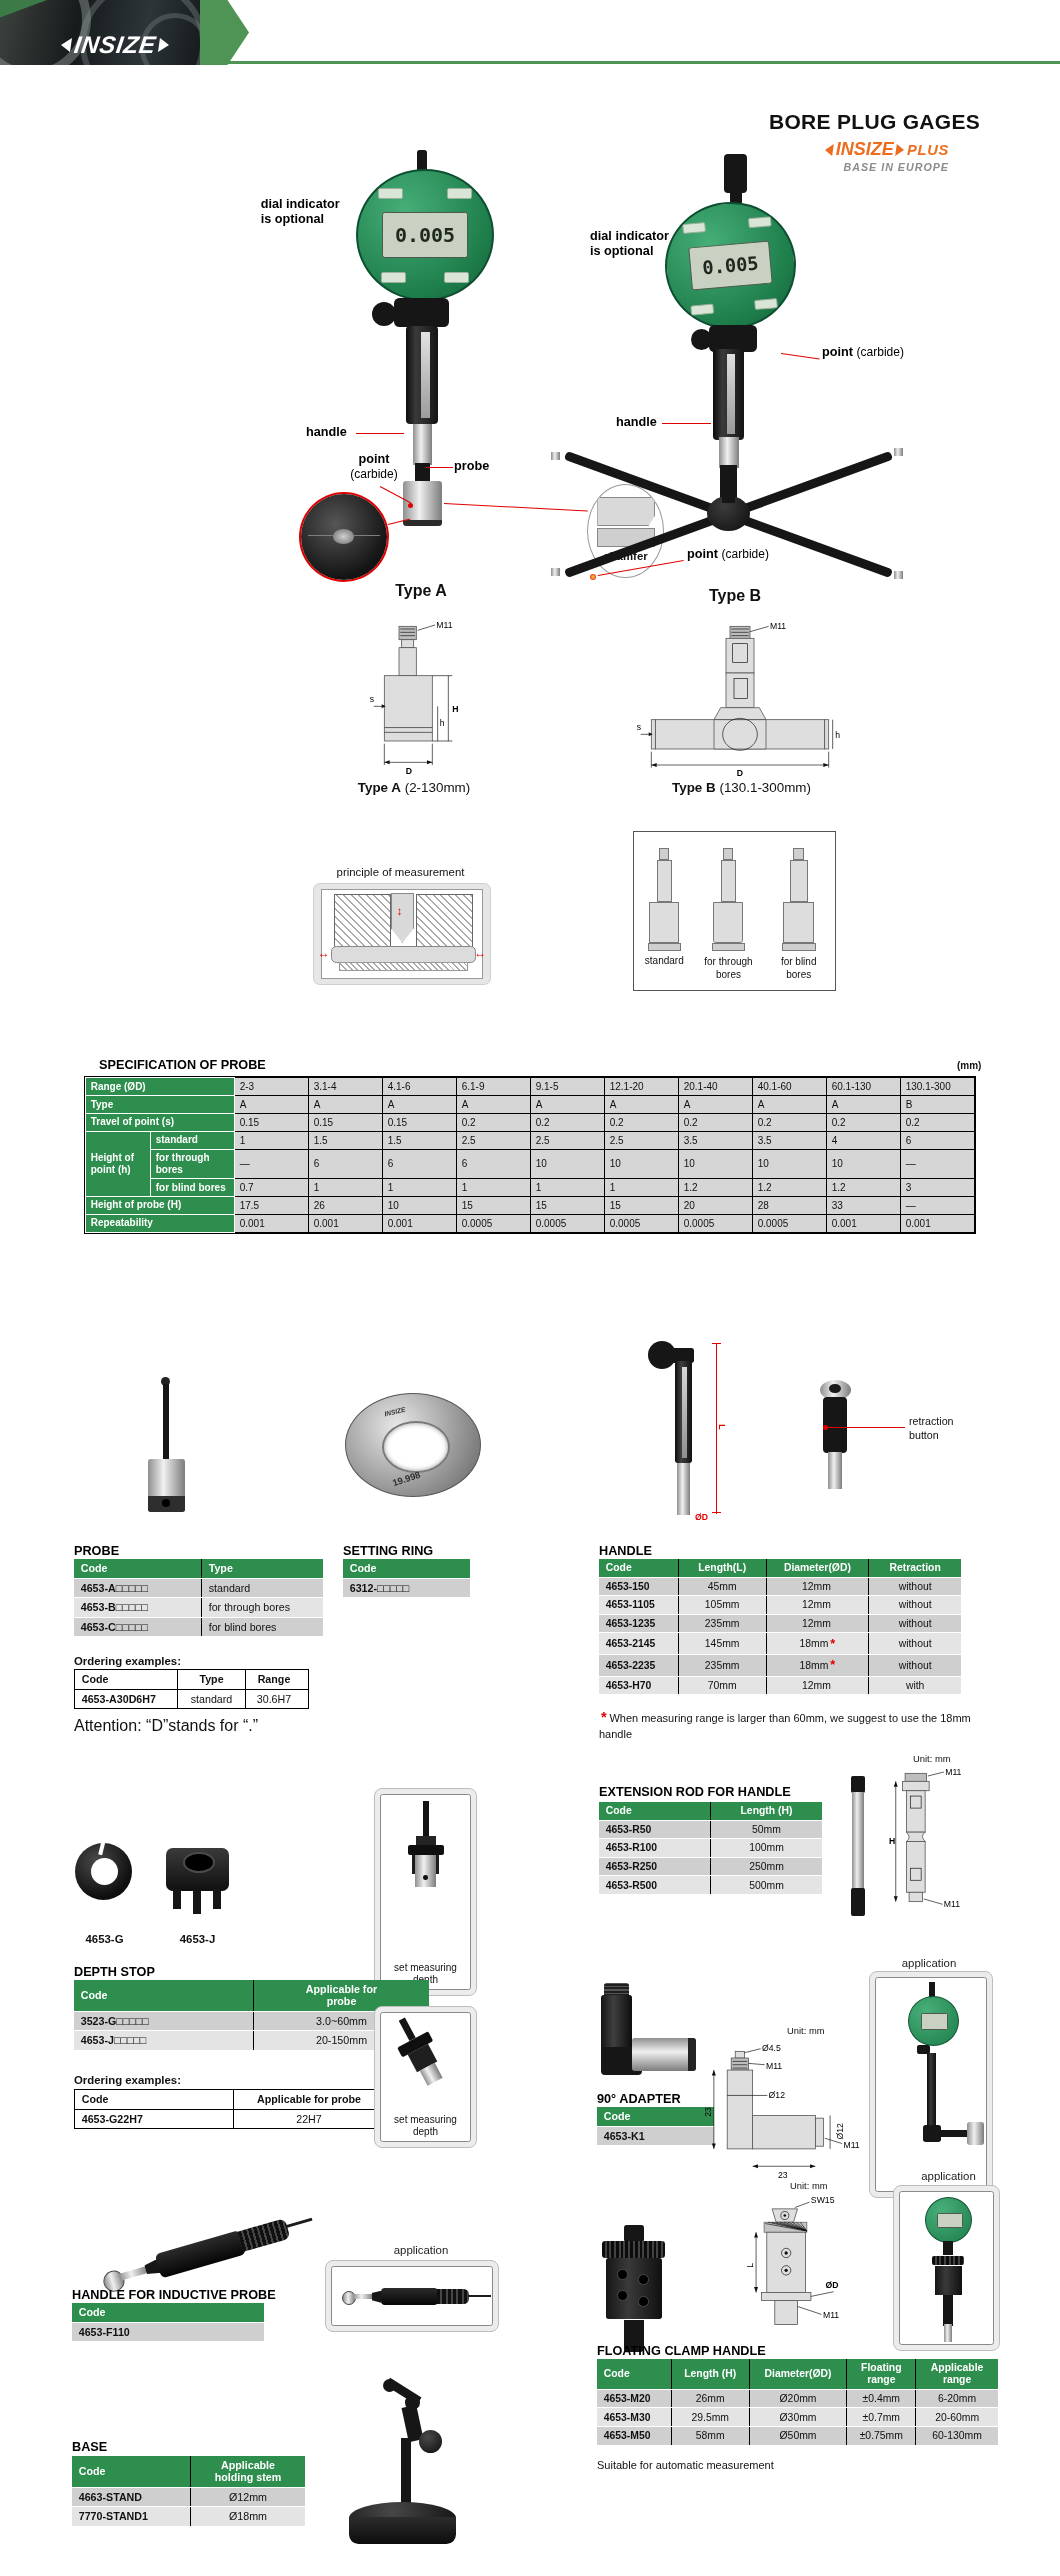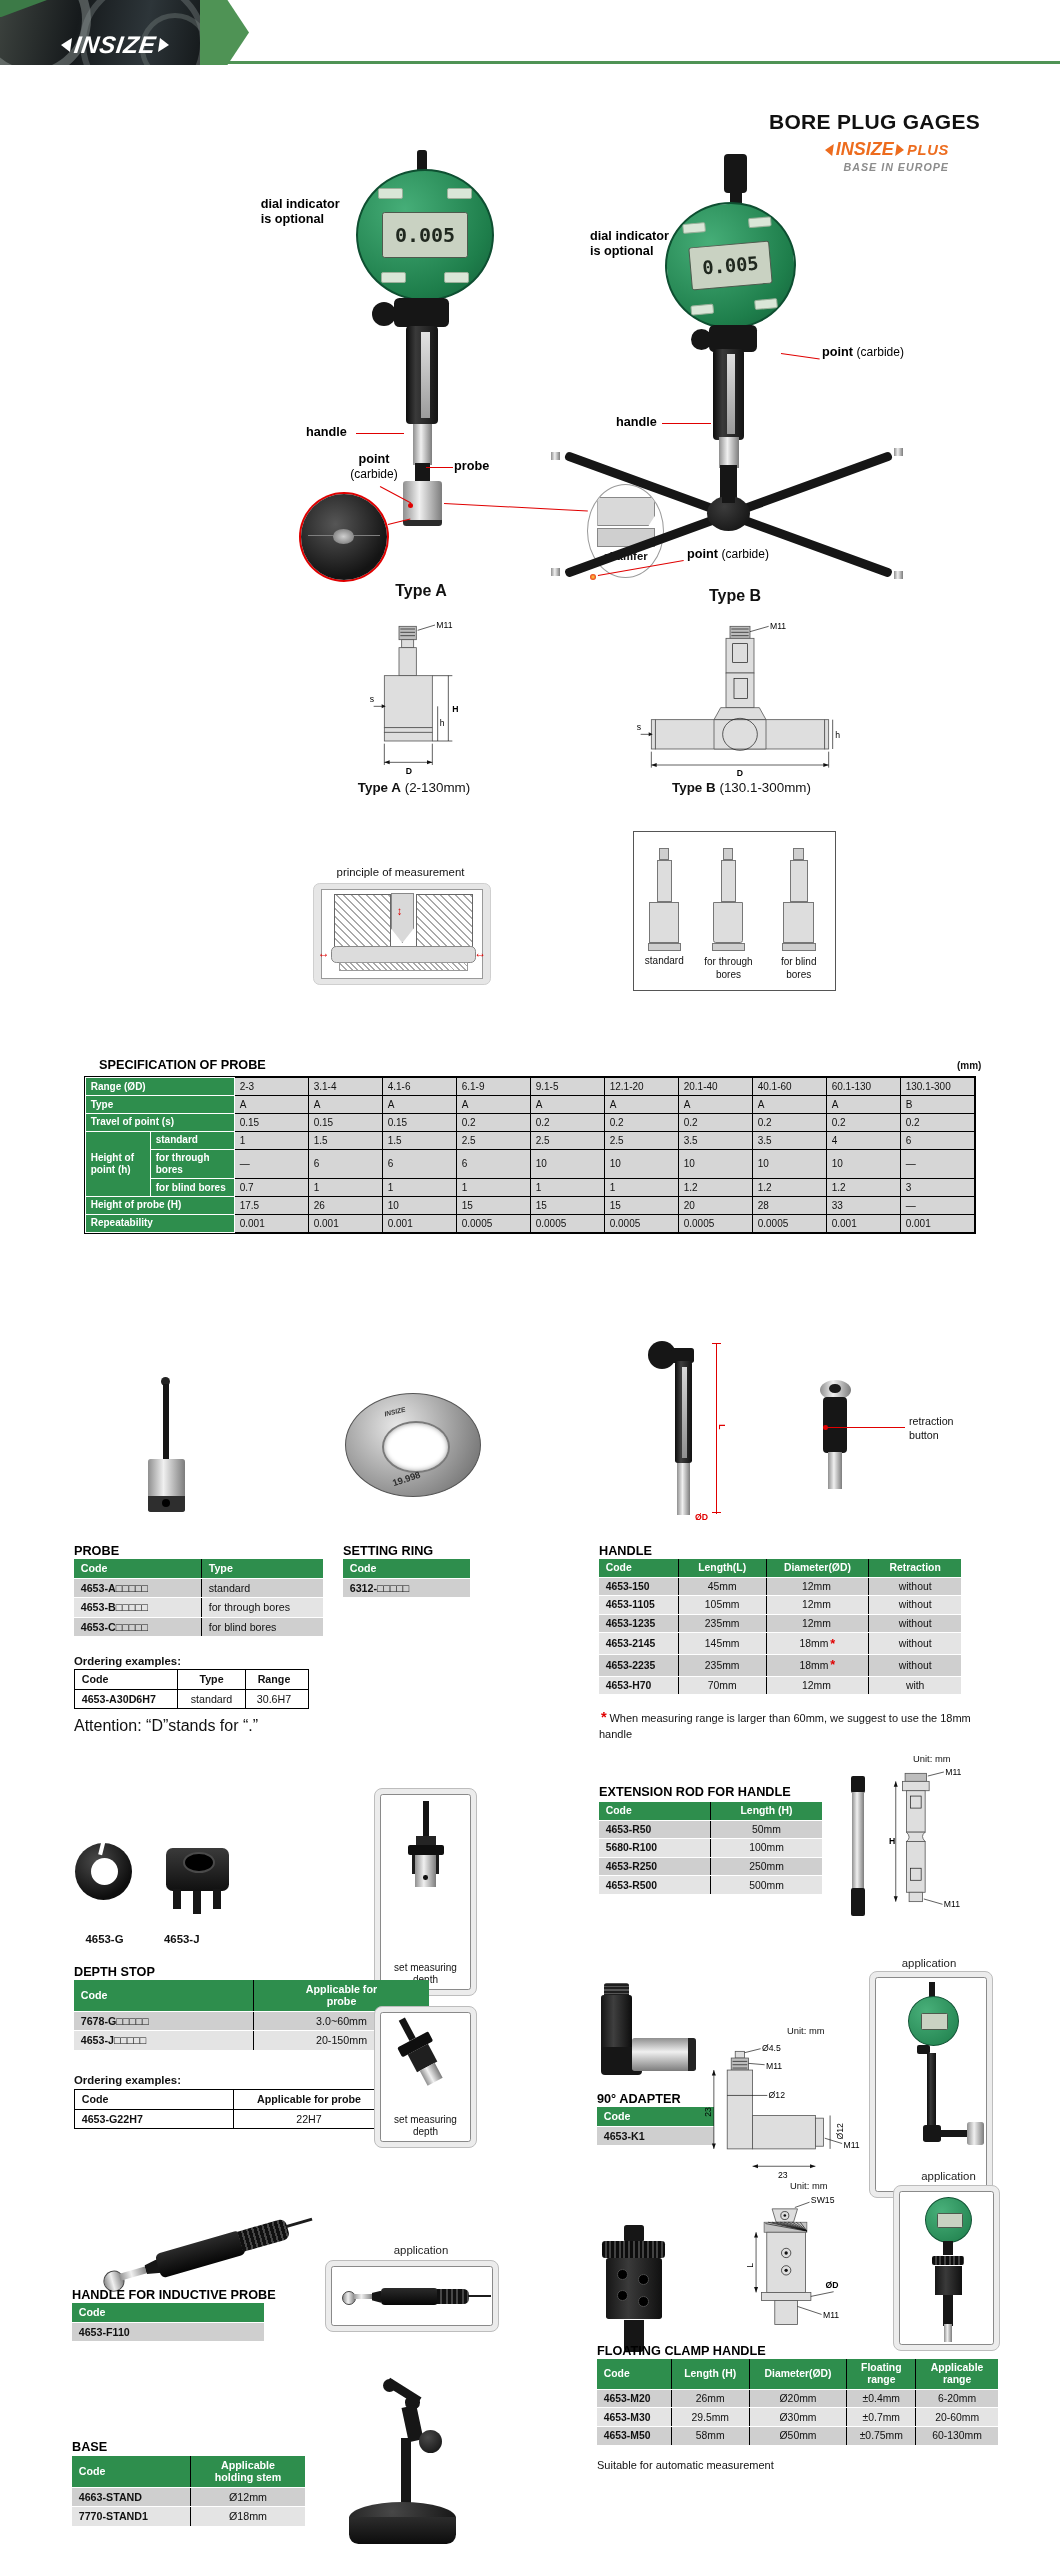--- a/index.html
+++ b/index.html
@@ -547,21 +547,21 @@
 <div class="gt" style="left:599px;top:1802px;width:223px;font-size:10.4px">
   <div class="hr">
       <div class="c" style="width:111px">Code</div>
     <div class="c vd ctr" style="flex:1">Length (H)</div>
     </div>
   <div class="dr r0">
       <div class="c code" style="width:111px">4653-R50</div>
     <div class="c vd ctr" style="flex:1">50mm</div>
     </div>
   <div class="dr r1">
-      <div class="c code" style="width:111px">5680-R100</div>
+      <div class="c code" style="width:111px">4653-R100</div>
     <div class="c vd ctr" style="flex:1">100mm</div>
     </div>
   <div class="dr r0">
       <div class="c code" style="width:111px">4653-R250</div>
     <div class="c vd ctr" style="flex:1">250mm</div>
     </div>
   <div class="dr r1">
       <div class="c code" style="width:111px">4653-R500</div>
     <div class="c vd ctr" style="flex:1">500mm</div>
     </div>
@@ -596,21 +596,21 @@
   <div class="t" style="left:25.4px;top:1.3px;width:4px;height:14.7px;background:#fff;transform:rotate(14deg)"></div>
 </div>
 <div class="t" style="left:71px;top:1933px;width:67px;text-align:center;font-weight:bold;font-size:11.4px">4653-G</div>
 <div class="t" style="left:166px;top:1848px;width:64px;height:67px">
   <div class="t" style="left:0;top:0;width:63px;height:43px;border-radius:6.7px;background:linear-gradient(180deg,#3a3a3a,#101010)"></div>
   <div class="t" style="left:17.4px;top:4px;width:28px;height:17.4px;border-radius:50%;background:#000;border:2px solid #4a4a4a"></div>
   <div class="t blk" style="left:6.7px;top:41px;width:8px;height:20px"></div>
   <div class="t blk" style="left:27px;top:43px;width:8px;height:23px"></div>
   <div class="t blk" style="left:47px;top:41px;width:8px;height:20px"></div>
 </div>
-<div class="t" style="left:164px;top:1933px;width:67px;text-align:left;font-weight:bold;font-size:11.4px">4653-J</div>
+<div class="t" style="left:164px;top:1933px;width:67px;text-align:center;font-weight:bold;font-size:11.4px">4653-J</div>
 
 <div class="panel" style="left:374px;top:1788px;width:103px;height:208px">
   <div class="pin">
     <div style="position:absolute;left:50%;top:6.7px;transform:translateX(-50%);display:flex;flex-direction:column;align-items:center">
       <div style="width:6px;height:35px;background:#141414"></div>
       <div style="width:20px;height:8.7px;background:#242424"></div>
       <div style="width:36px;height:10px;background:#0f0f0f;border-radius:2px"></div>
       <div style="display:flex;gap:17.4px">
           <div style="width:5.3px;height:18.7px;background:#1c1c1c"></div>
           <div style="width:5.3px;height:18.7px;background:#1c1c1c"></div>
@@ -624,21 +624,21 @@
 
 <div class="sec-title" style="left:74px;top:1965px">DEPTH STOP</div>
 <div class="gt" style="left:74px;top:1980px;width:355px">
   <div class="hr">
       <div class="c" style="width:179px">Code</div>
     <div class="c vd ctr" style="flex:1">
         <span class="wrapc" style="max-width:75px">Applicable for probe</span>
       </div>
     </div>
   <div class="dr r0">
-      <div class="c code" style="width:179px">7678-G□□□□□</div>
+      <div class="c code" style="width:179px">3523-G□□□□□</div>
     <div class="c vd ctr" style="flex:1">3.0~60mm</div>
     </div>
   <div class="dr r1">
       <div class="c code" style="width:179px">4653-J□□□□□</div>
     <div class="c vd ctr" style="flex:1">20-150mm</div>
     </div>
 </div>
 <div class="t" style="left:74px;top:2074px;font-weight:bold;font-size:11.4px">Ordering examples:</div>
 <div class="ot" style="left:74px;top:2089px;width:315px">
   <div class="r">

